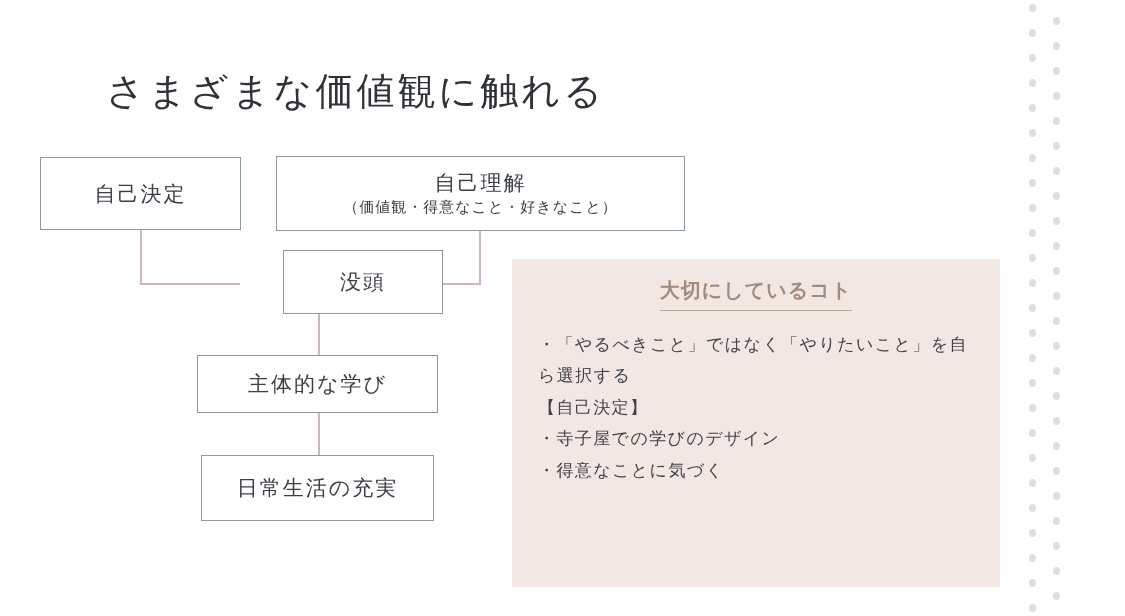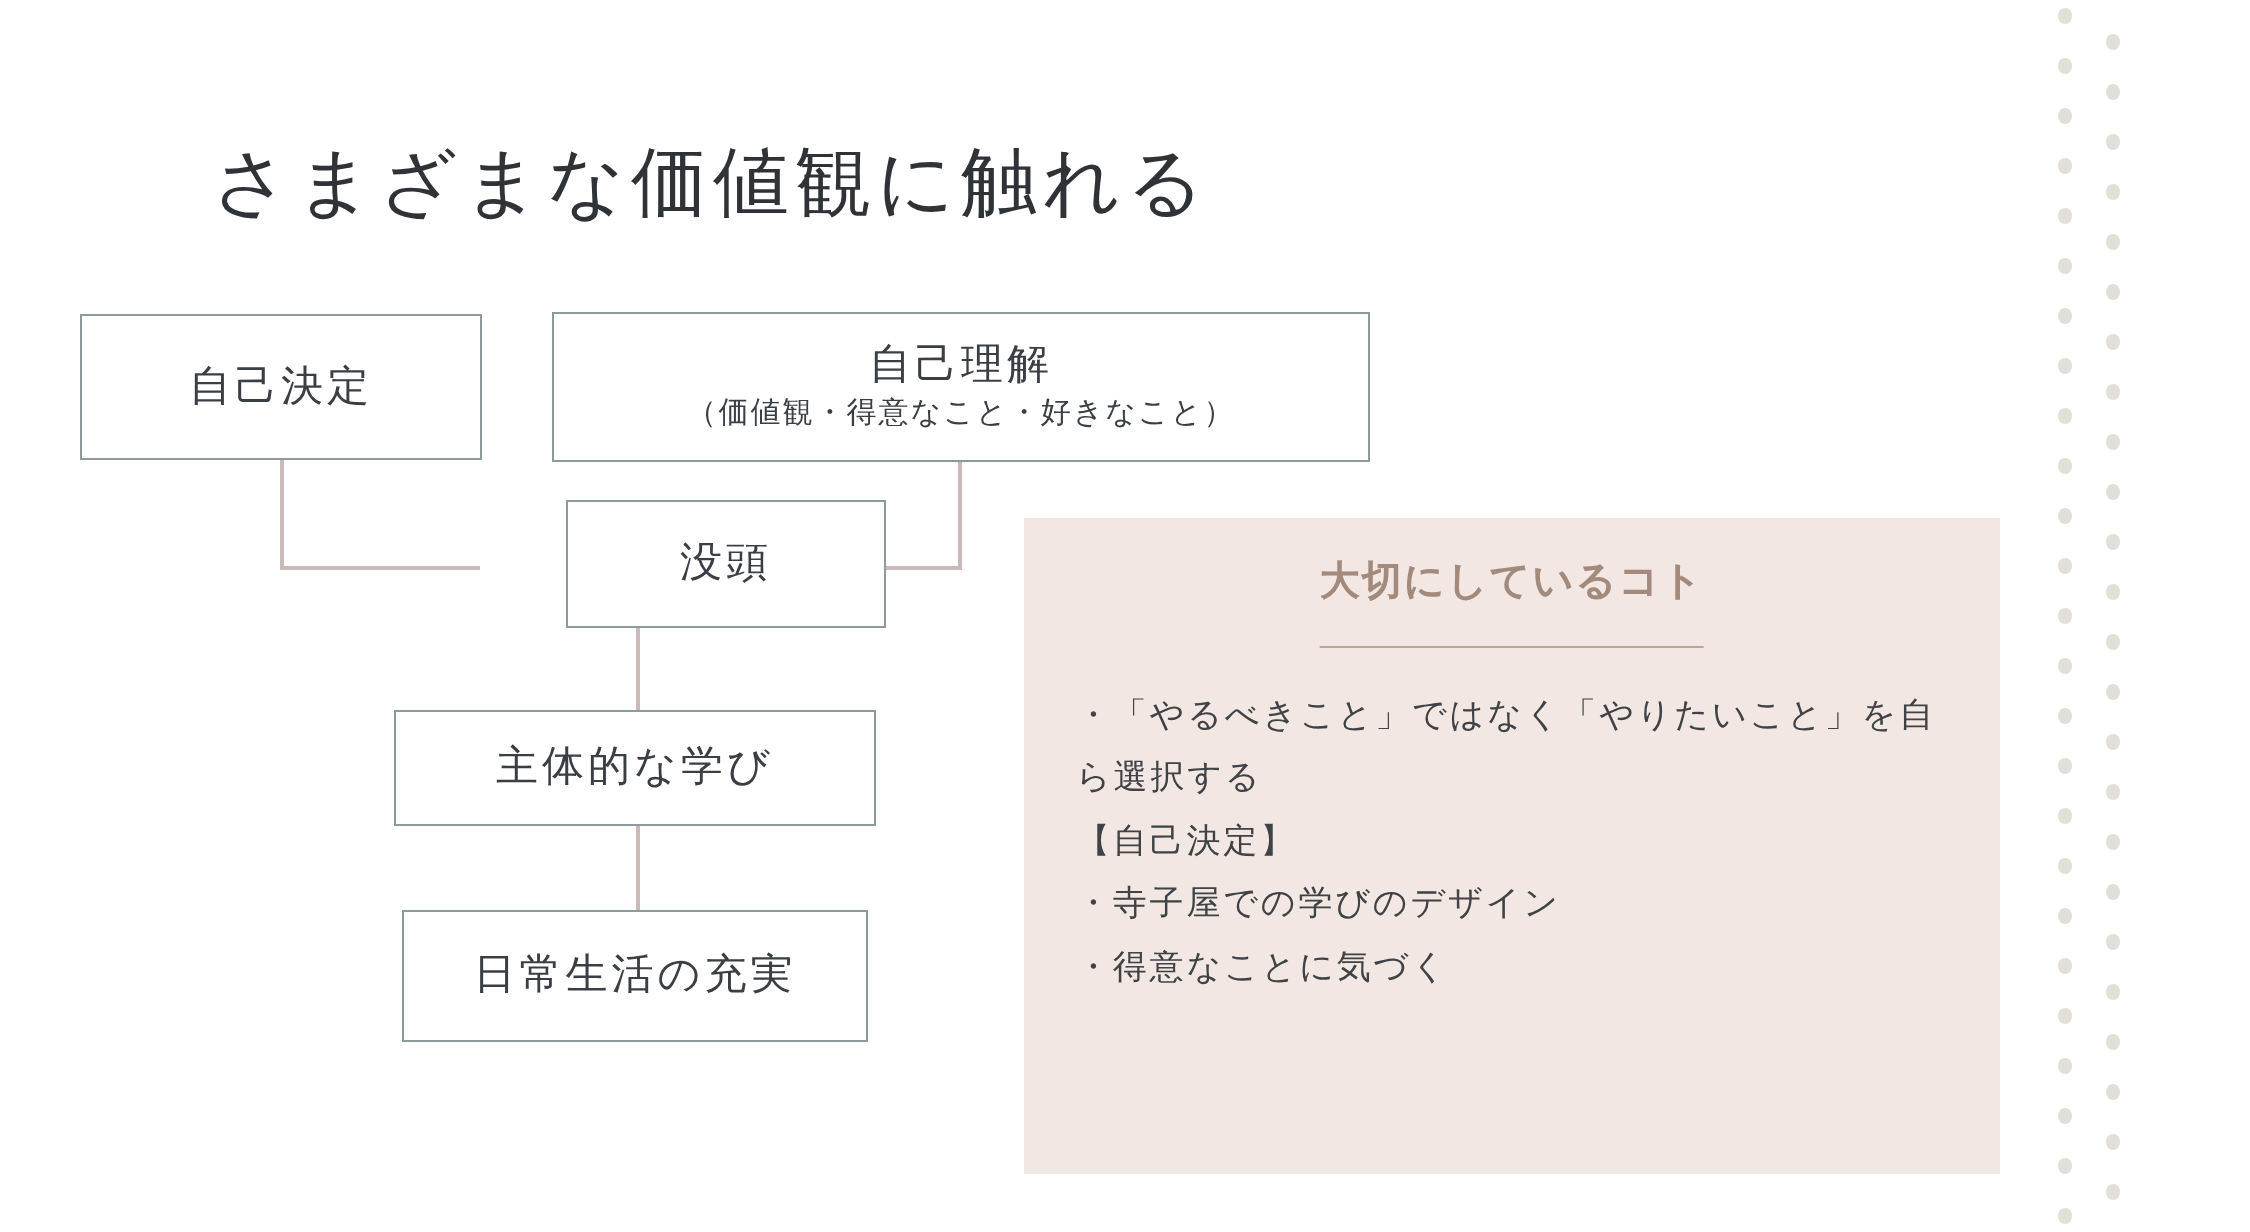--- a/index.html
+++ b/index.html
@@ -98,21 +98,21 @@
     text-align: center;
     font-size: 20px;
     letter-spacing: 1px;
     color: #a28a7c;
     font-weight: bold;
     border-bottom: 1.5px solid #bda898;
     display: inline-block;
     position: relative;
     left: 50%;
     transform: translateX(-50%);
-    padding-bottom: 19px;
+    padding-bottom: 6px;
     white-space: nowrap;
   }
   #note-body {
     margin-top: 18px;
     color: #3f4246;
     font-size: 17px;
     letter-spacing: 1.4px;
     line-height: 1.85;
   }
   .note-line { white-space: normal; }

